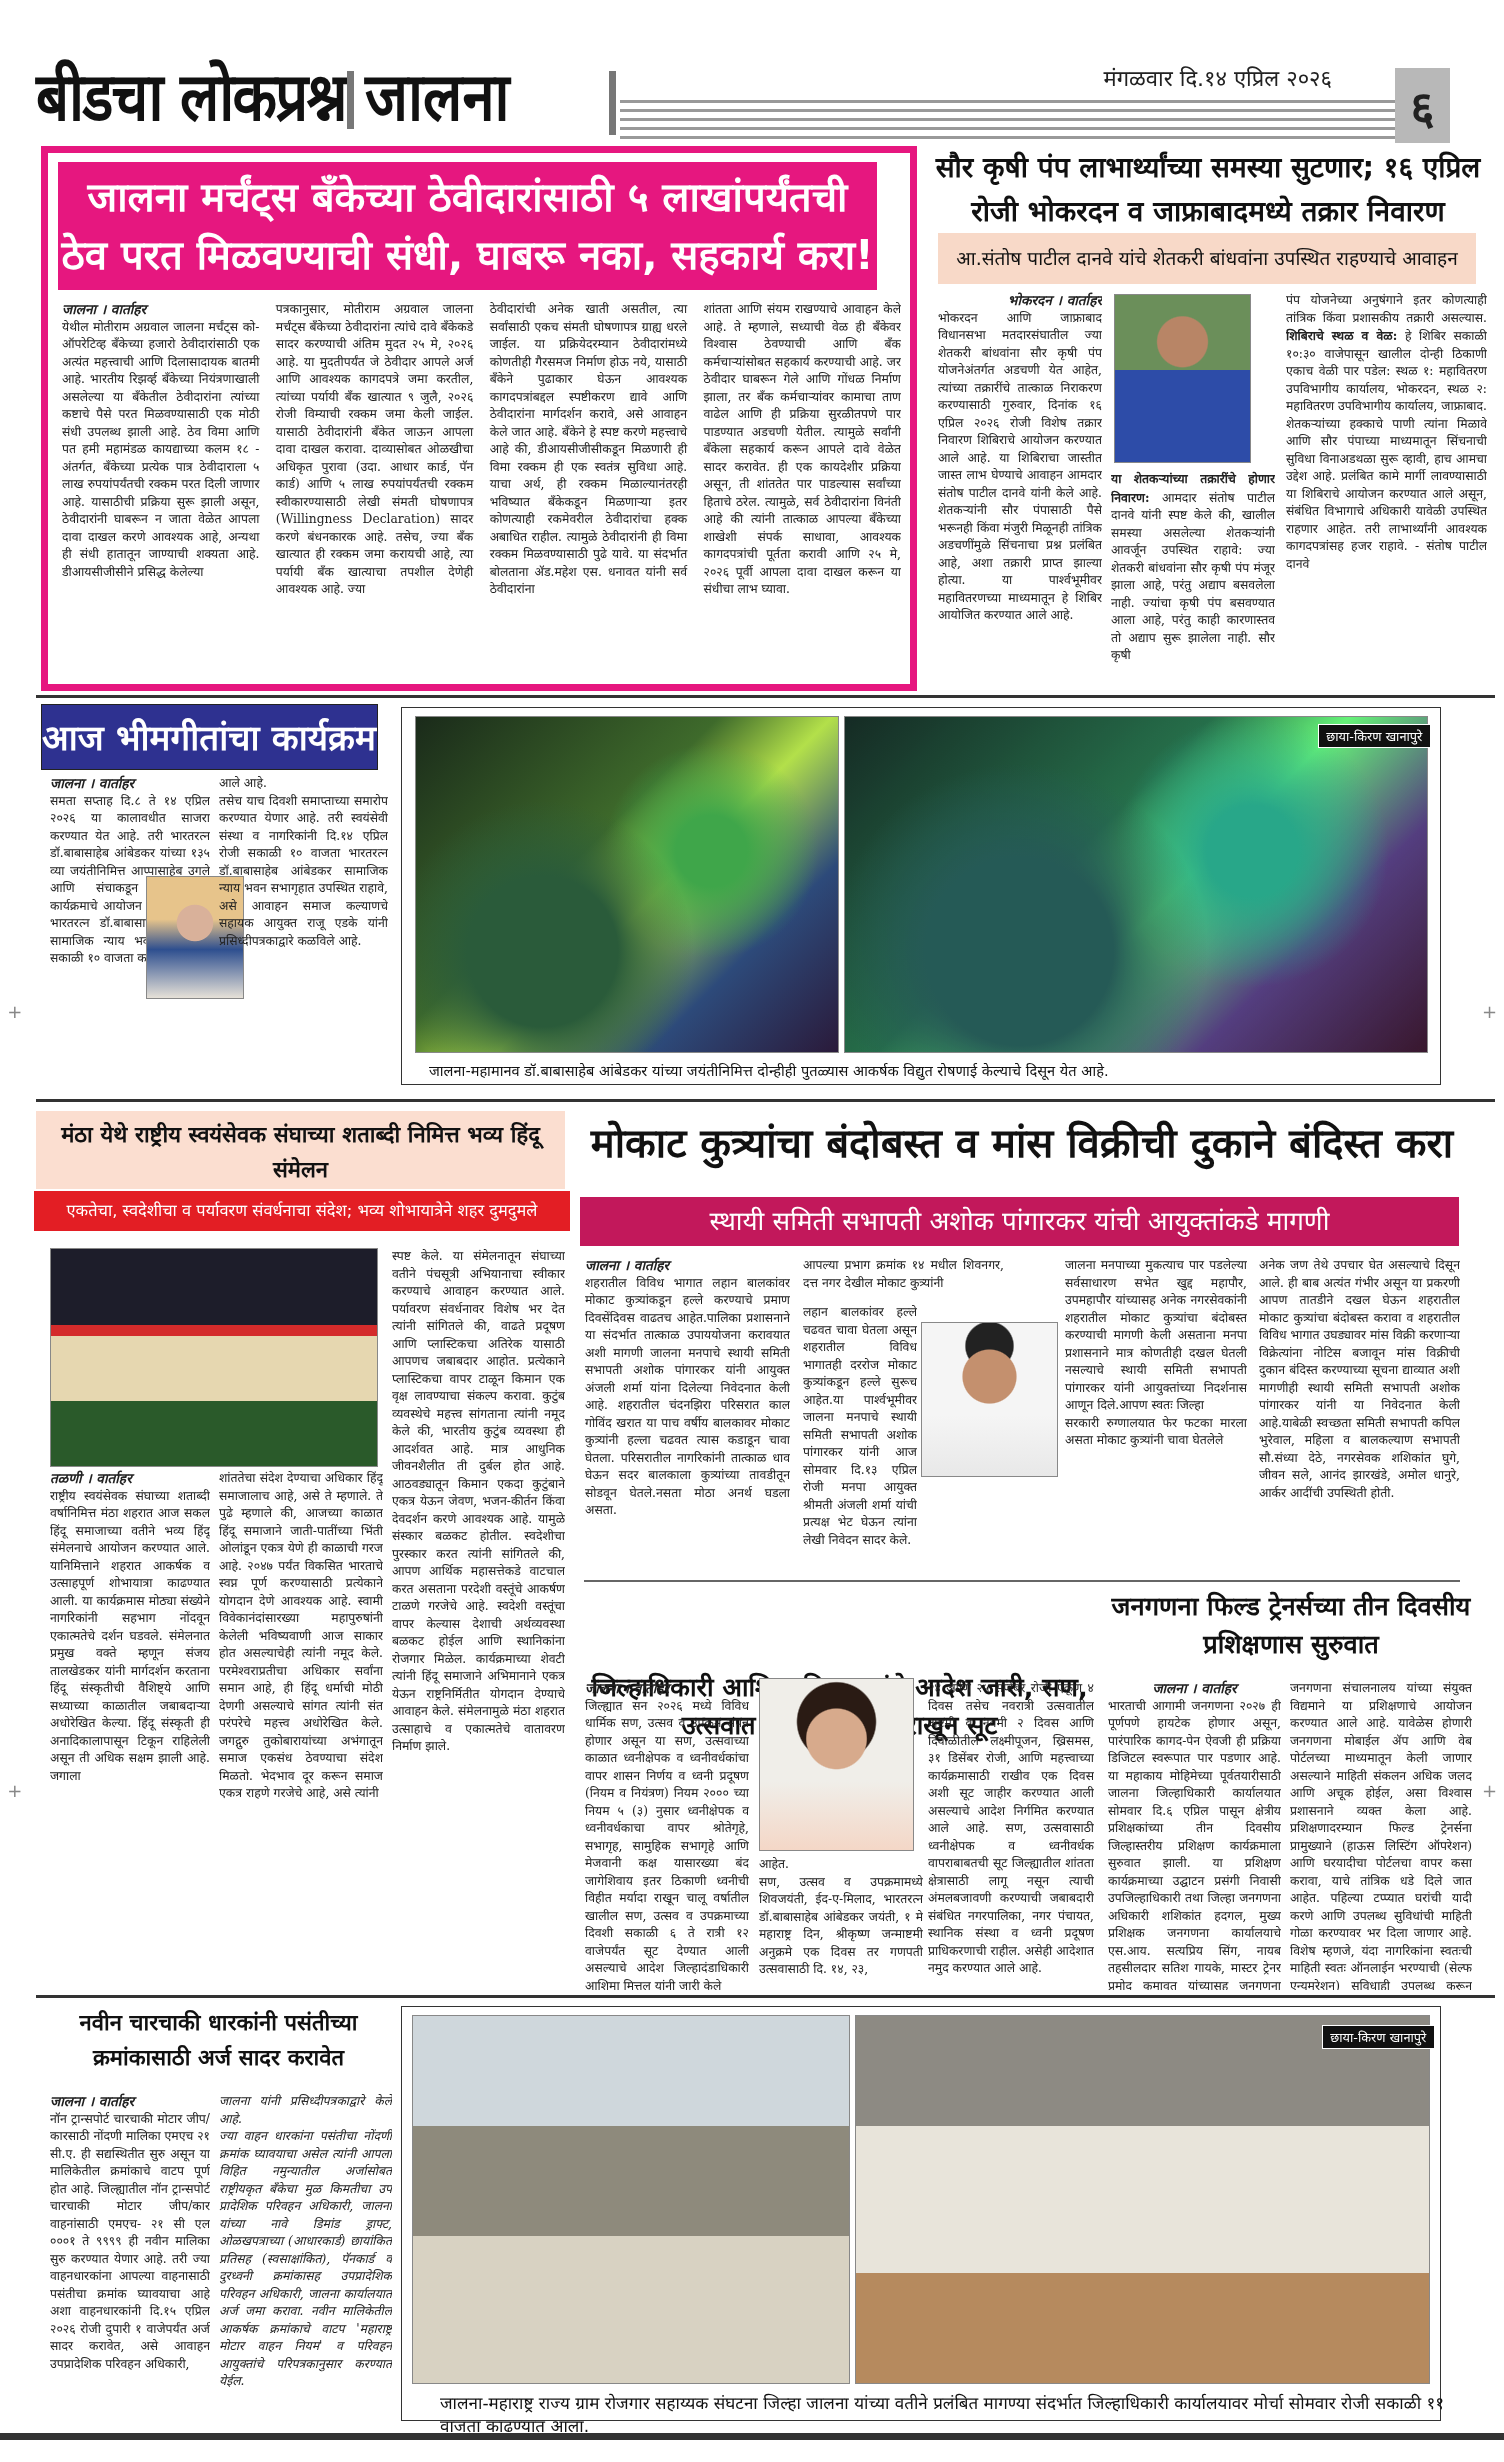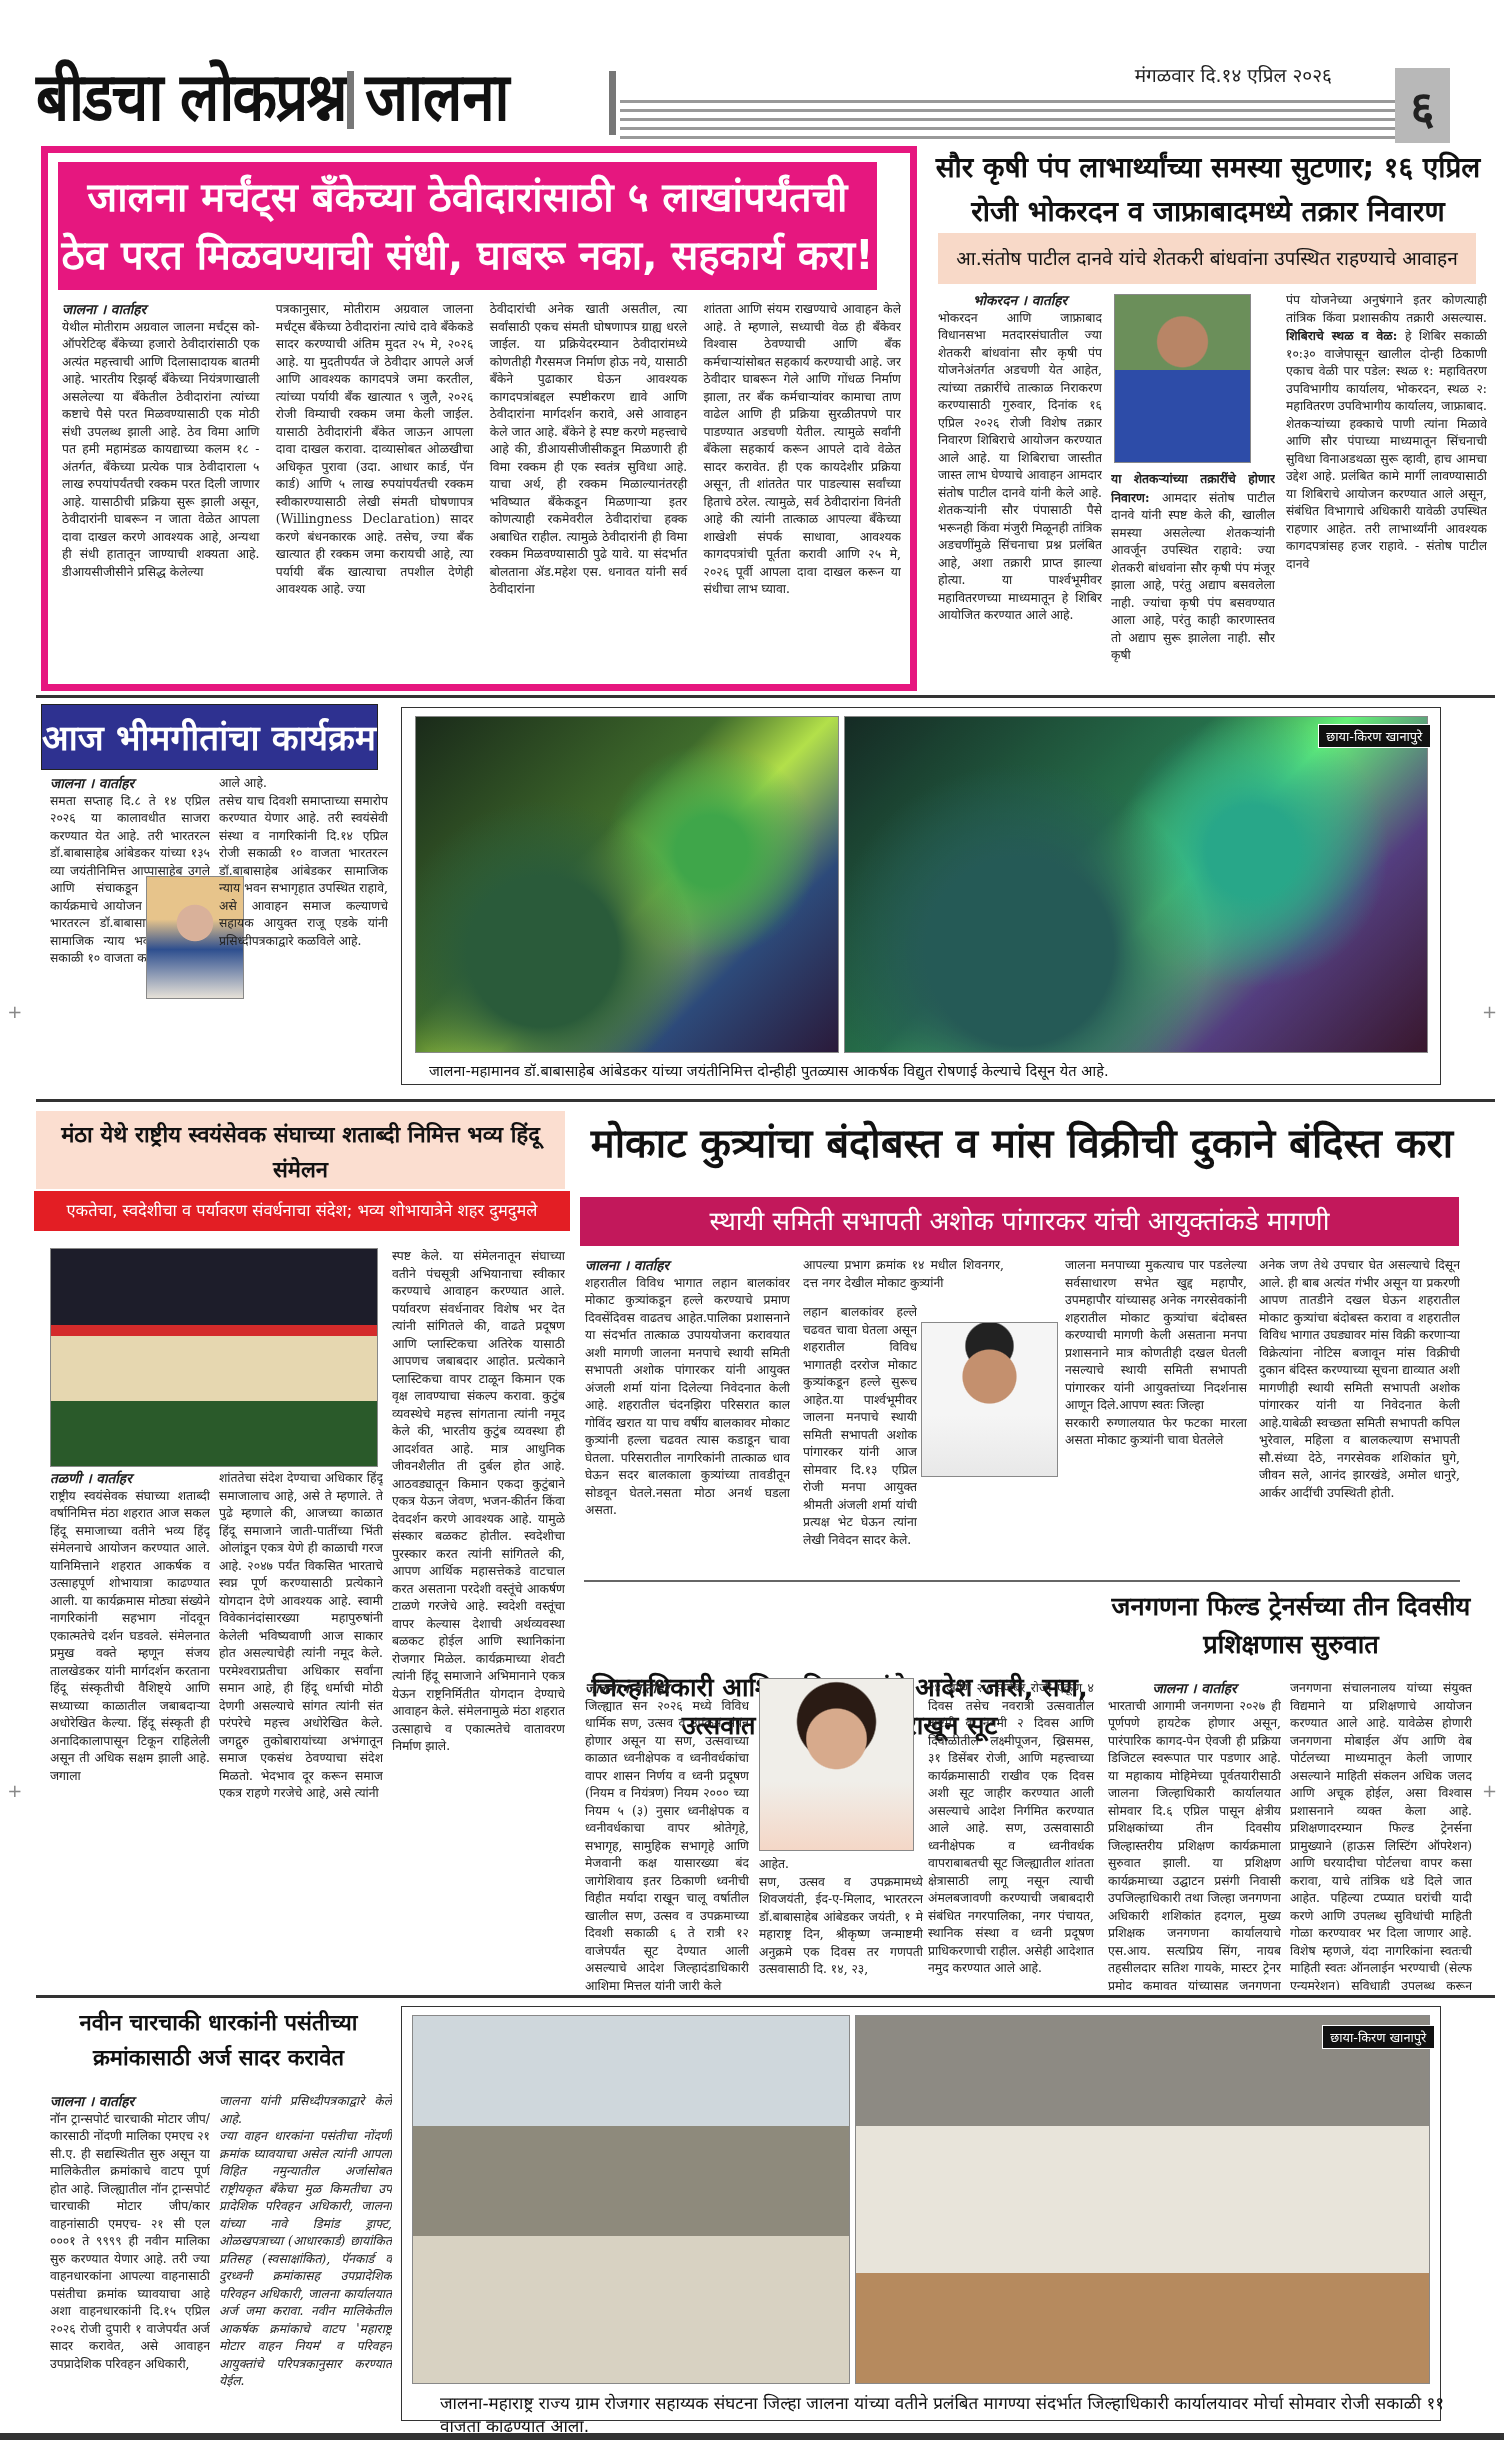--- a/index.html
+++ b/index.html
@@ -7,21 +7,21 @@
   body { position: relative; font-family: "DejaVu Sans", "Liberation Sans", sans-serif; color: #222; }
   .abs { position: absolute; }
   .serif { font-family: "DejaVu Serif", "Liberation Serif", serif; }
   .sans { font-family: "DejaVu Sans", "Liberation Sans", sans-serif; }
 
   
   .mast-title { left: 36px; top: 64px; font-size: 58px; font-weight: 900; color: #111; letter-spacing: -1.8px; line-height: 1; transform: scaleY(1.15); transform-origin: left top; }
   .mast-bar { width: 7.3px; background: #777; }
   .mast-lines { left: 620px; top: 100px; width: 830px; height: 46px; }
   .mast-lines div { height: 2.7px; background: #999; margin-bottom: 6.4px; }
-  .mast-date { right: 173px; top: 62px; font-size: 19px; color: #222; }
+  .mast-date { right: 173px; top: 62px; font-size: 22px; color: #222; }
   .page-num { left: 1395px; top: 68px; width: 55px; height: 75px; background: #b8b8b8; color: #222; font-size: 46px; font-weight: 700; display: flex; align-items: center; justify-content: center; }
   .rule { height: 2.7px; background: #333; }
   .rule-thin { height: 1.8px; background: #666; }
 
   
   .bank-box { left: 41px; top: 146px; width: 876px; height: 545px; border: 7.3px solid #e6177f; }
   .bank-head { left: 58px; top: 162px; width: 819px; height: 128px; background: #e6177f; color: #fff; font-size: 40px; font-weight: 800; text-align: center; line-height: 58px; padding-top: 5.5px; }
   .cols { display: flex; gap: 16.4px; }
   .col { flex: 1; font-size: 12.3px; line-height: 17.5px; text-align: justify; color: #222; }
   .dateline { font-style: italic; font-weight: 700; font-size: 13.7px; }
@@ -88,21 +88,21 @@
       <div>ठेवीदारांची अनेक खाती असतील, त्या सर्वांसाठी एकच संमती घोषणापत्र ग्राह्य धरले जाईल. या प्रक्रियेदरम्यान ठेवीदारांमध्ये कोणतीही गैरसमज निर्माण होऊ नये, यासाठी बँकेने पुढाकार घेऊन आवश्यक कागदपत्रांबद्दल स्पष्टीकरण द्यावे आणि ठेवीदारांना मार्गदर्शन करावे, असे आवाहन केले जात आहे. बँकेने हे स्पष्ट करणे महत्त्वाचे आहे की, डीआयसीजीसीकडून मिळणारी ही विमा रक्कम ही एक स्वतंत्र सुविधा आहे. याचा अर्थ, ही रक्कम मिळाल्यानंतरही भविष्यात बँकेकडून मिळणाऱ्या इतर कोणत्याही रकमेवरील ठेवीदारांचा हक्क अबाधित राहील. त्यामुळे ठेवीदारांनी ही विमा रक्कम मिळवण्यासाठी पुढे यावे. या संदर्भात बोलताना ॲड.महेश एस. धनावत यांनी सर्व ठेवीदारांना</div>
     </div>
   <div class="col serif">
       <div>शांतता आणि संयम राखण्याचे आवाहन केले आहे. ते म्हणाले, सध्याची वेळ ही बँकेवर विश्वास ठेवण्याची आणि बँक कर्मचाऱ्यांसोबत सहकार्य करण्याची आहे. जर ठेवीदार घाबरून गेले आणि गोंधळ निर्माण झाला, तर बँक कर्मचाऱ्यांवर कामाचा ताण वाढेल आणि ही प्रक्रिया सुरळीतपणे पार पाडण्यात अडचणी येतील. त्यामुळे सर्वांनी बँकेला सहकार्य करून आपले दावे वेळेत सादर करावेत. ही एक कायदेशीर प्रक्रिया असून, ती शांततेत पार पाडल्यास सर्वांच्या हिताचे ठरेल. त्यामुळे, सर्व ठेवीदारांना विनंती आहे की त्यांनी तात्काळ आपल्या बँकेच्या शाखेशी संपर्क साधावा, आवश्यक कागदपत्रांची पूर्तता करावी आणि २५ मे, २०२६ पूर्वी आपला दावा दाखल करून या संधीचा लाभ घ्यावा.</div>
     </div>
 </div>
 
 <div class="abs solar-head">सौर कृषी पंप लाभार्थ्यांच्या समस्या सुटणार; १६ एप्रिल रोजी भोकरदन व जाफ्राबादमध्ये तक्रार निवारण शिबिर!</div>
 <div class="abs solar-sub">आ.संतोष पाटील दानवे यांचे शेतकरी बांधवांना उपस्थित राहण्याचे आवाहन</div>
 <div class="abs body-text serif" style="left:938px;top:292px;width:164px;height:401px;overflow:hidden;">
-  <div class="dateline" style="text-align:center;">भोकरदन । वार्ताहर</div>
+  <div class="dateline" style="text-align:right;">भोकरदन । वार्ताहर</div>
   <div>भोकरदन आणि जाफ्राबाद विधानसभा मतदारसंघातील ज्या शेतकरी बांधवांना सौर कृषी पंप योजनेअंतर्गत अडचणी येत आहेत, त्यांच्या तक्रारींचे तात्काळ निराकरण करण्यासाठी गुरुवार, दिनांक १६ एप्रिल २०२६ रोजी विशेष तक्रार निवारण शिबिराचे आयोजन करण्यात आले आहे. या शिबिराचा जास्तीत जास्त लाभ घेण्याचे आवाहन आमदार संतोष पाटील दानवे यांनी केले आहे. शेतकऱ्यांनी सौर पंपासाठी पैसे भरूनही किंवा मंजुरी मिळूनही तांत्रिक अडचणींमुळे सिंचनाचा प्रश्न प्रलंबित आहे, अशा तक्रारी प्राप्त झाल्या होत्या. या पार्श्वभूमीवर महावितरणच्या माध्यमातून हे शिबिर आयोजित करण्यात आले आहे.</div>
 </div>
 <div class="abs photo portrait-man" style="left:1114px;top:294px;width:137px;height:169px;"></div>
 <div class="abs body-text serif" style="left:1111px;top:470px;width:164px;height:223px;overflow:hidden;">
   <b>या शेतकऱ्यांच्या तक्रारींचे होणार निवारण:</b>
   <span>आमदार संतोष पाटील दानवे यांनी स्पष्ट केले की, खालील समस्या असलेल्या शेतकऱ्यांनी आवर्जून उपस्थित राहावे: ज्या शेतकरी बांधवांना सौर कृषी पंप मंजूर झाला आहे, परंतु अद्याप बसवलेला नाही. ज्यांचा कृषी पंप बसवण्यात आला आहे, परंतु काही कारणास्तव तो अद्याप सुरू झालेला नाही. सौर कृषी</span>
 </div>
 <div class="abs body-text serif" style="left:1286px;top:292px;width:201px;height:401px;overflow:hidden;">
   <span>पंप योजनेच्या अनुषंगाने इतर कोणत्याही तांत्रिक किंवा प्रशासकीय तक्रारी असल्यास.</span>
   <b>शिबिराचे स्थळ व वेळ:</b>

